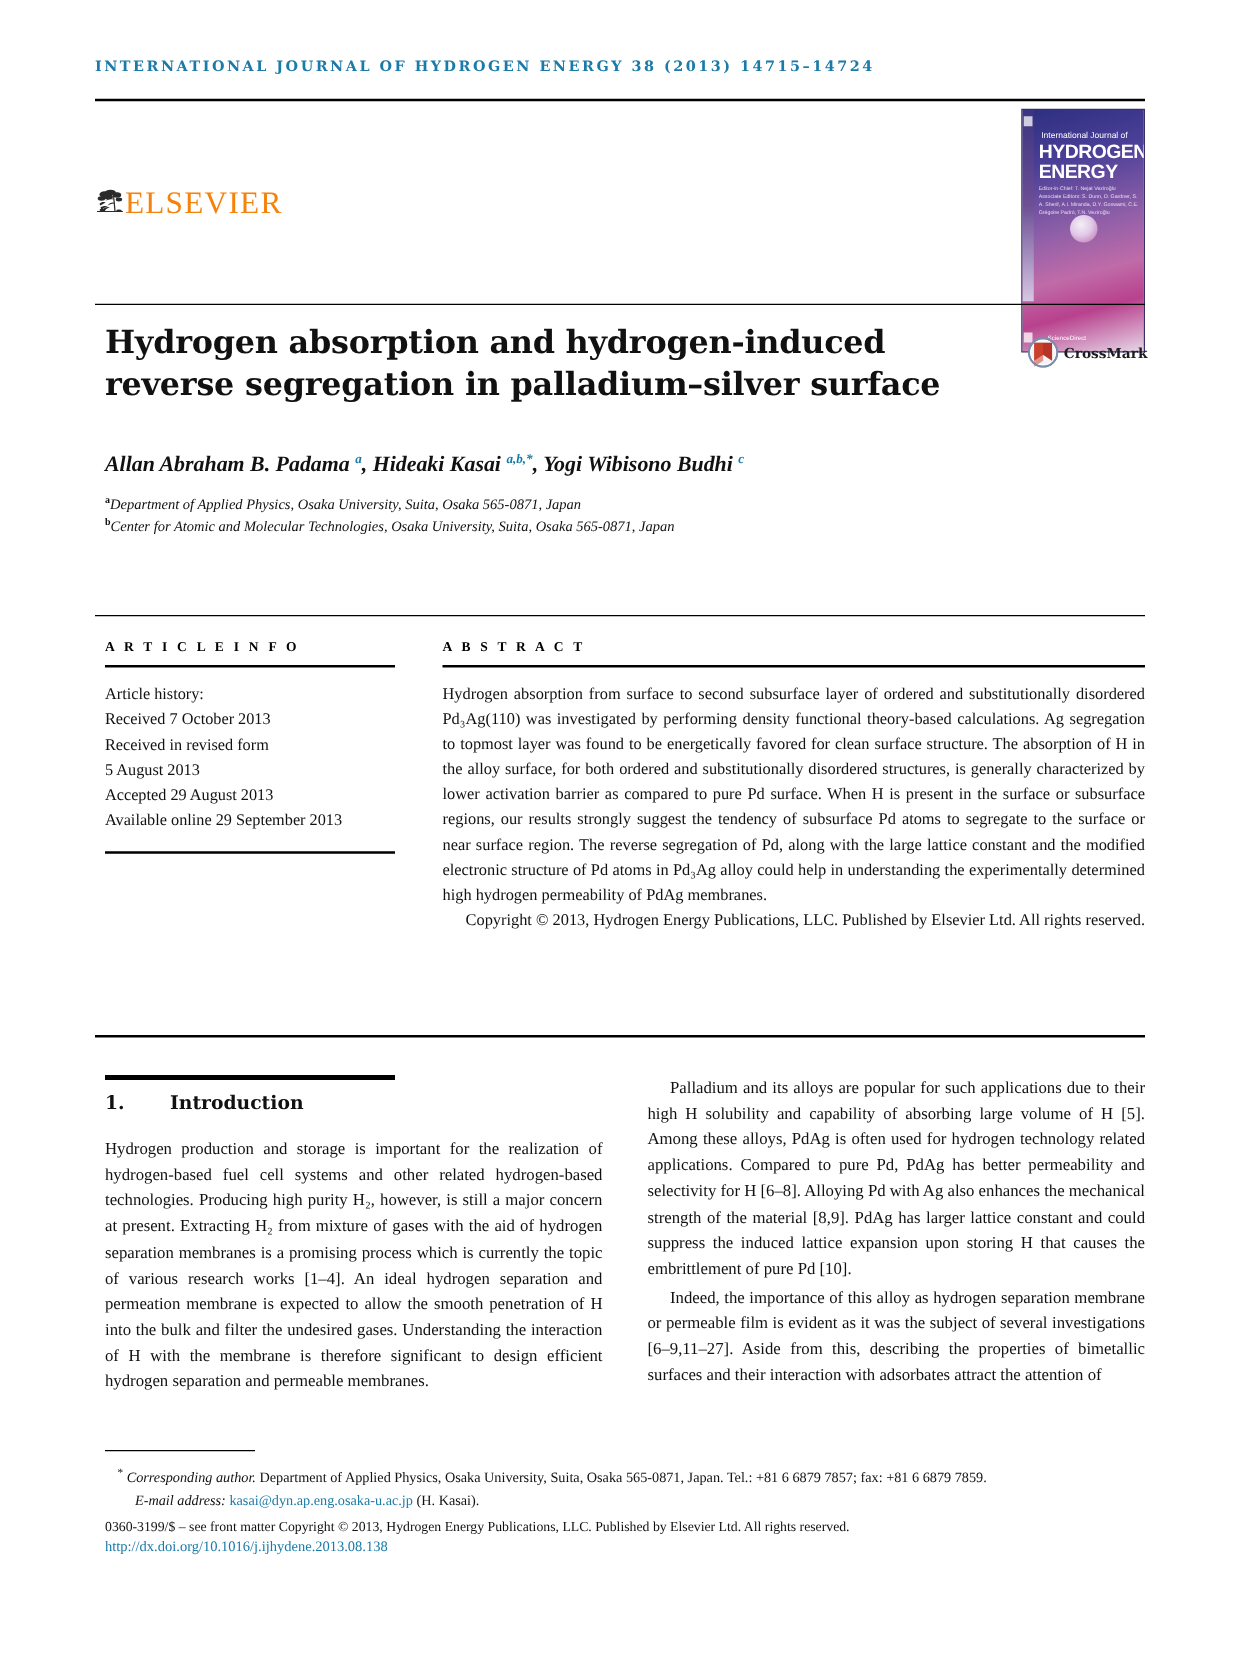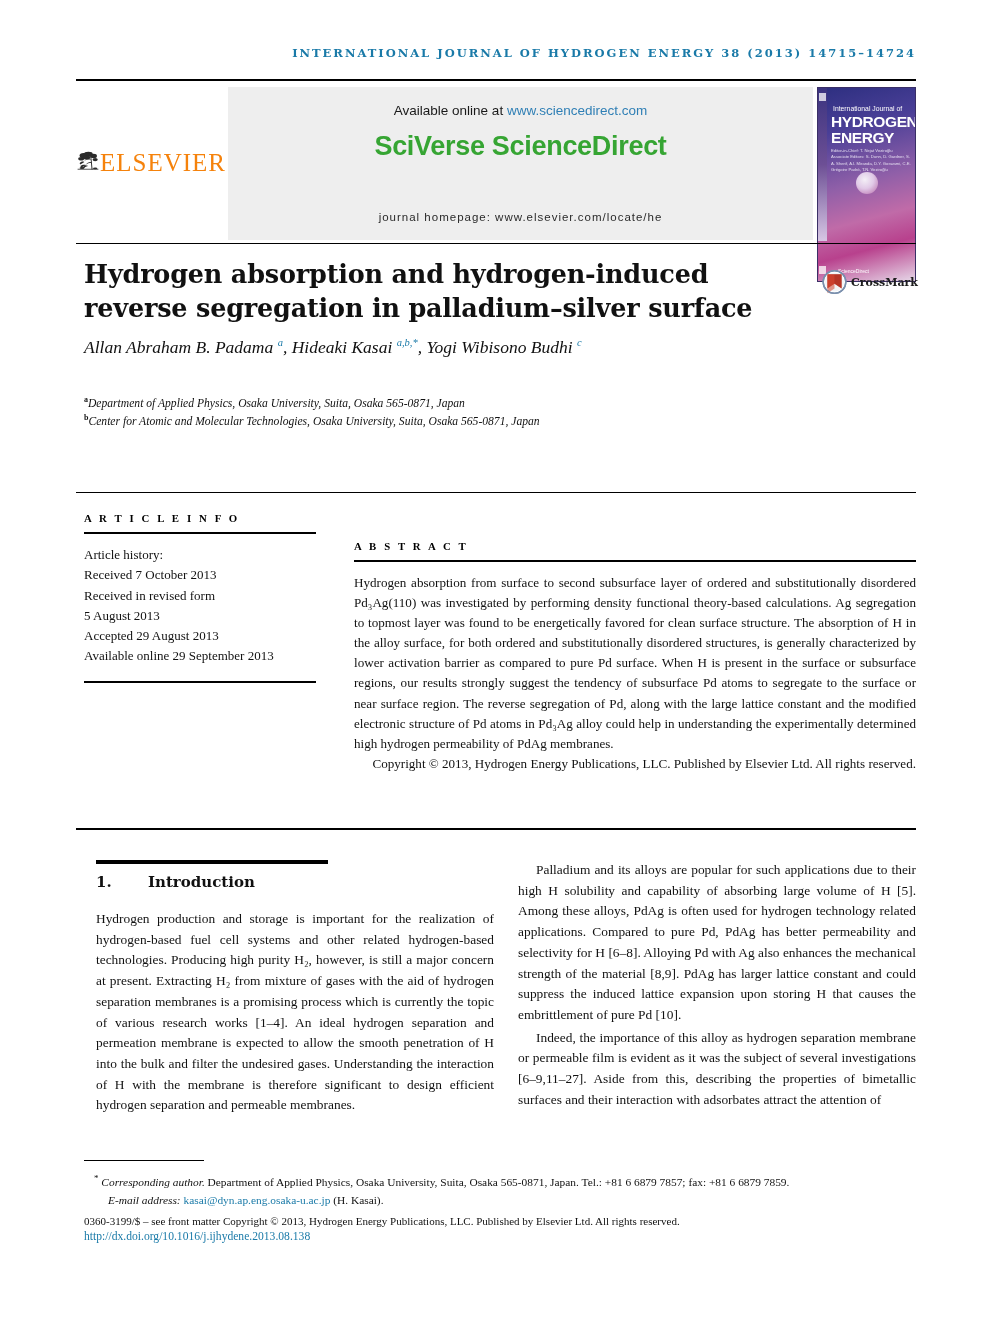--- a/index.html
+++ b/index.html
@@ -22,21 +22,21 @@
     height: 1323px;
     background: #fff;
   }
 
   
   .journal-strip {
     position: absolute;
     left: 76px;
     top: 46px;
     width: 840px;
-    text-align: right;
+    text-align: left;
   }
   .journal-strip .jtitle {
     font-family: "DejaVu Serif", serif;
     font-size: 11.5px;
     letter-spacing: 2.0px;
     color: #1a7aa8;
     font-weight: bold;
     white-space: nowrap;
     font-variant: small-caps;
   }
@@ -203,25 +203,25 @@
     font-family: "DejaVu Serif", serif;
     font-size: 11px;
     font-weight: bold;
     color: #1d1d1d;
   }
 
   
   .authors {
     position: absolute;
     left: 84px;
-    top: 337px;
+    top: 361px;
     width: 740px;
     font-family: "Liberation Serif", serif;
     font-style: italic;
-    font-weight: normal;
+    font-weight: bold;
     font-size: 17.5px;
     color: #111;
   }
   .authors sup { color: #1a7aa8; font-size: 10.5px; font-style: italic; }
   .affils {
     position: absolute;
     left: 84px;
     top: 394px;
     width: 770px;
     font-family: "Liberation Serif", serif;
@@ -245,21 +245,20 @@
     position: absolute;
     left: 84px;
     top: 512px;
     width: 232px;
   }
   .col-abs {
     position: absolute;
     left: 354px;
     top: 512px;
     width: 562px;
-    margin-top: 28px;
   }
   .sec-head {
     font-family: "Liberation Serif", serif;
     font-weight: bold;
     font-size: 10.8px;
     letter-spacing: 2.6px;
     color: #000;
   }
   .hr-thick {
     height: 2px;
@@ -310,21 +309,21 @@
     left: 84px;
     top: 860px;
     width: 832px;
     height: 295px;
   }
   .bcol {
     position: absolute;
     top: 0;
     width: 398px;
   }
-  .bcol.left { left: 12px; }
+  .bcol.left { left: 0; }
   .bcol.right { left: 434px; }
   .sec-rule {
     width: 232px;
     height: 4px;
     background: #000;
     margin-bottom: 9px;
   }
   .sec-num-title {
     font-family: "DejaVu Serif", serif;
     font-weight: bold;
@@ -401,27 +400,20 @@
           <path d="M22 74 C30 68 42 66 52 70 C42 72 32 78 26 84 Z"></path>
           <path d="M8 88 h104 v4 H8 Z"></path>
           <path d="M34 80 C40 72 52 70 60 74 C50 76 42 82 38 88 Z"></path>
           <ellipse cx="30" cy="84" rx="12" ry="5"></ellipse>
           <ellipse cx="96" cy="86" rx="11" ry="4"></ellipse>
         </g>
       </svg>
       <div class="elsevier-word">ELSEVIER</div>
     </div>
 
-    <div class="sd-box">
-      <div class="sd-avail">
-        <span>Available online at </span><span class="url">www.sciencedirect.com</span>
-      </div>
-      <div class="sd-brand">SciVerse ScienceDirect</div>
-      <div class="sd-homepage">journal homepage: www.elsevier.com/locate/he</div>
-    </div>
 
     <div class="cover">
       <div class="cov-spine"></div>
       <div class="cov-els1"></div>
       <div class="cov-els2"></div>
       <div class="cov-ij">International Journal of</div>
       <div class="cov-h">HYDROGEN</div>
       <div class="cov-e">ENERGY</div>
       <div class="cov-eds">Editor-in-Chief: T. Nejat Veziroğlu   Associate Editors: S. Dunn, D. Gardner, S. A. Sherif, A.I. Miranda, D.Y. Goswami, C.E. Grégoire Padró, T.N. Veziroğlu</div>
       <div class="cov-circle"></div>

